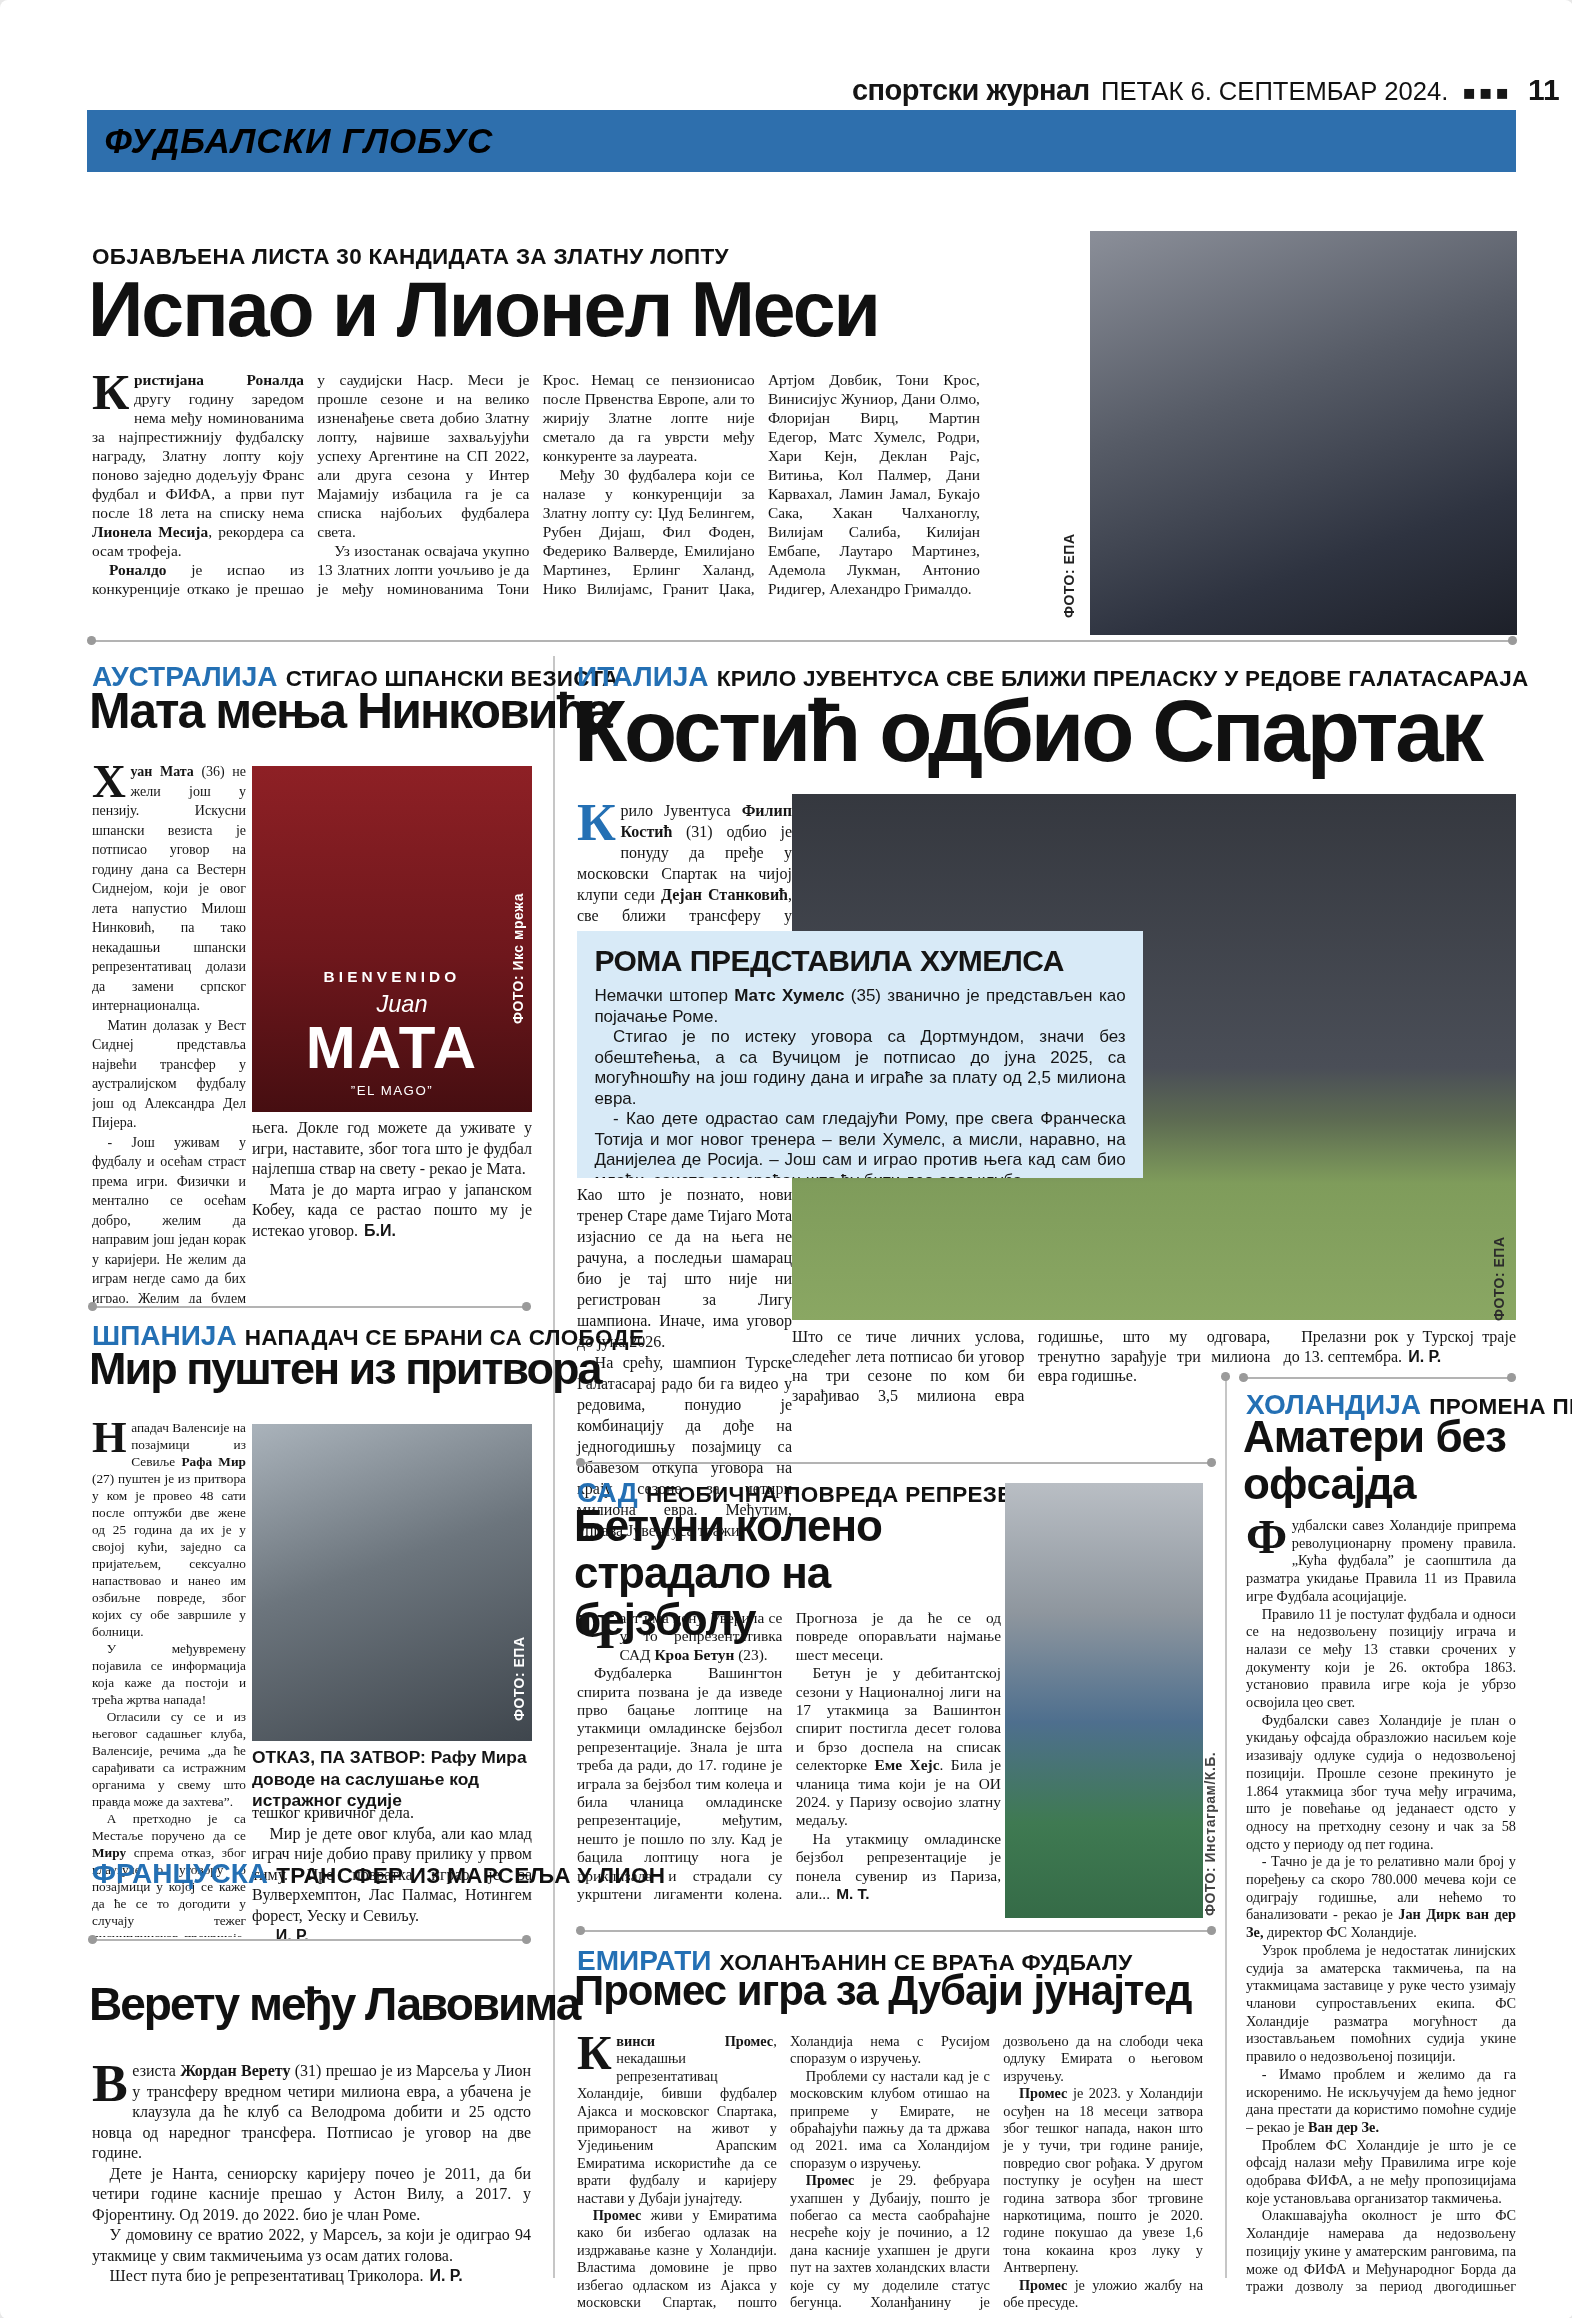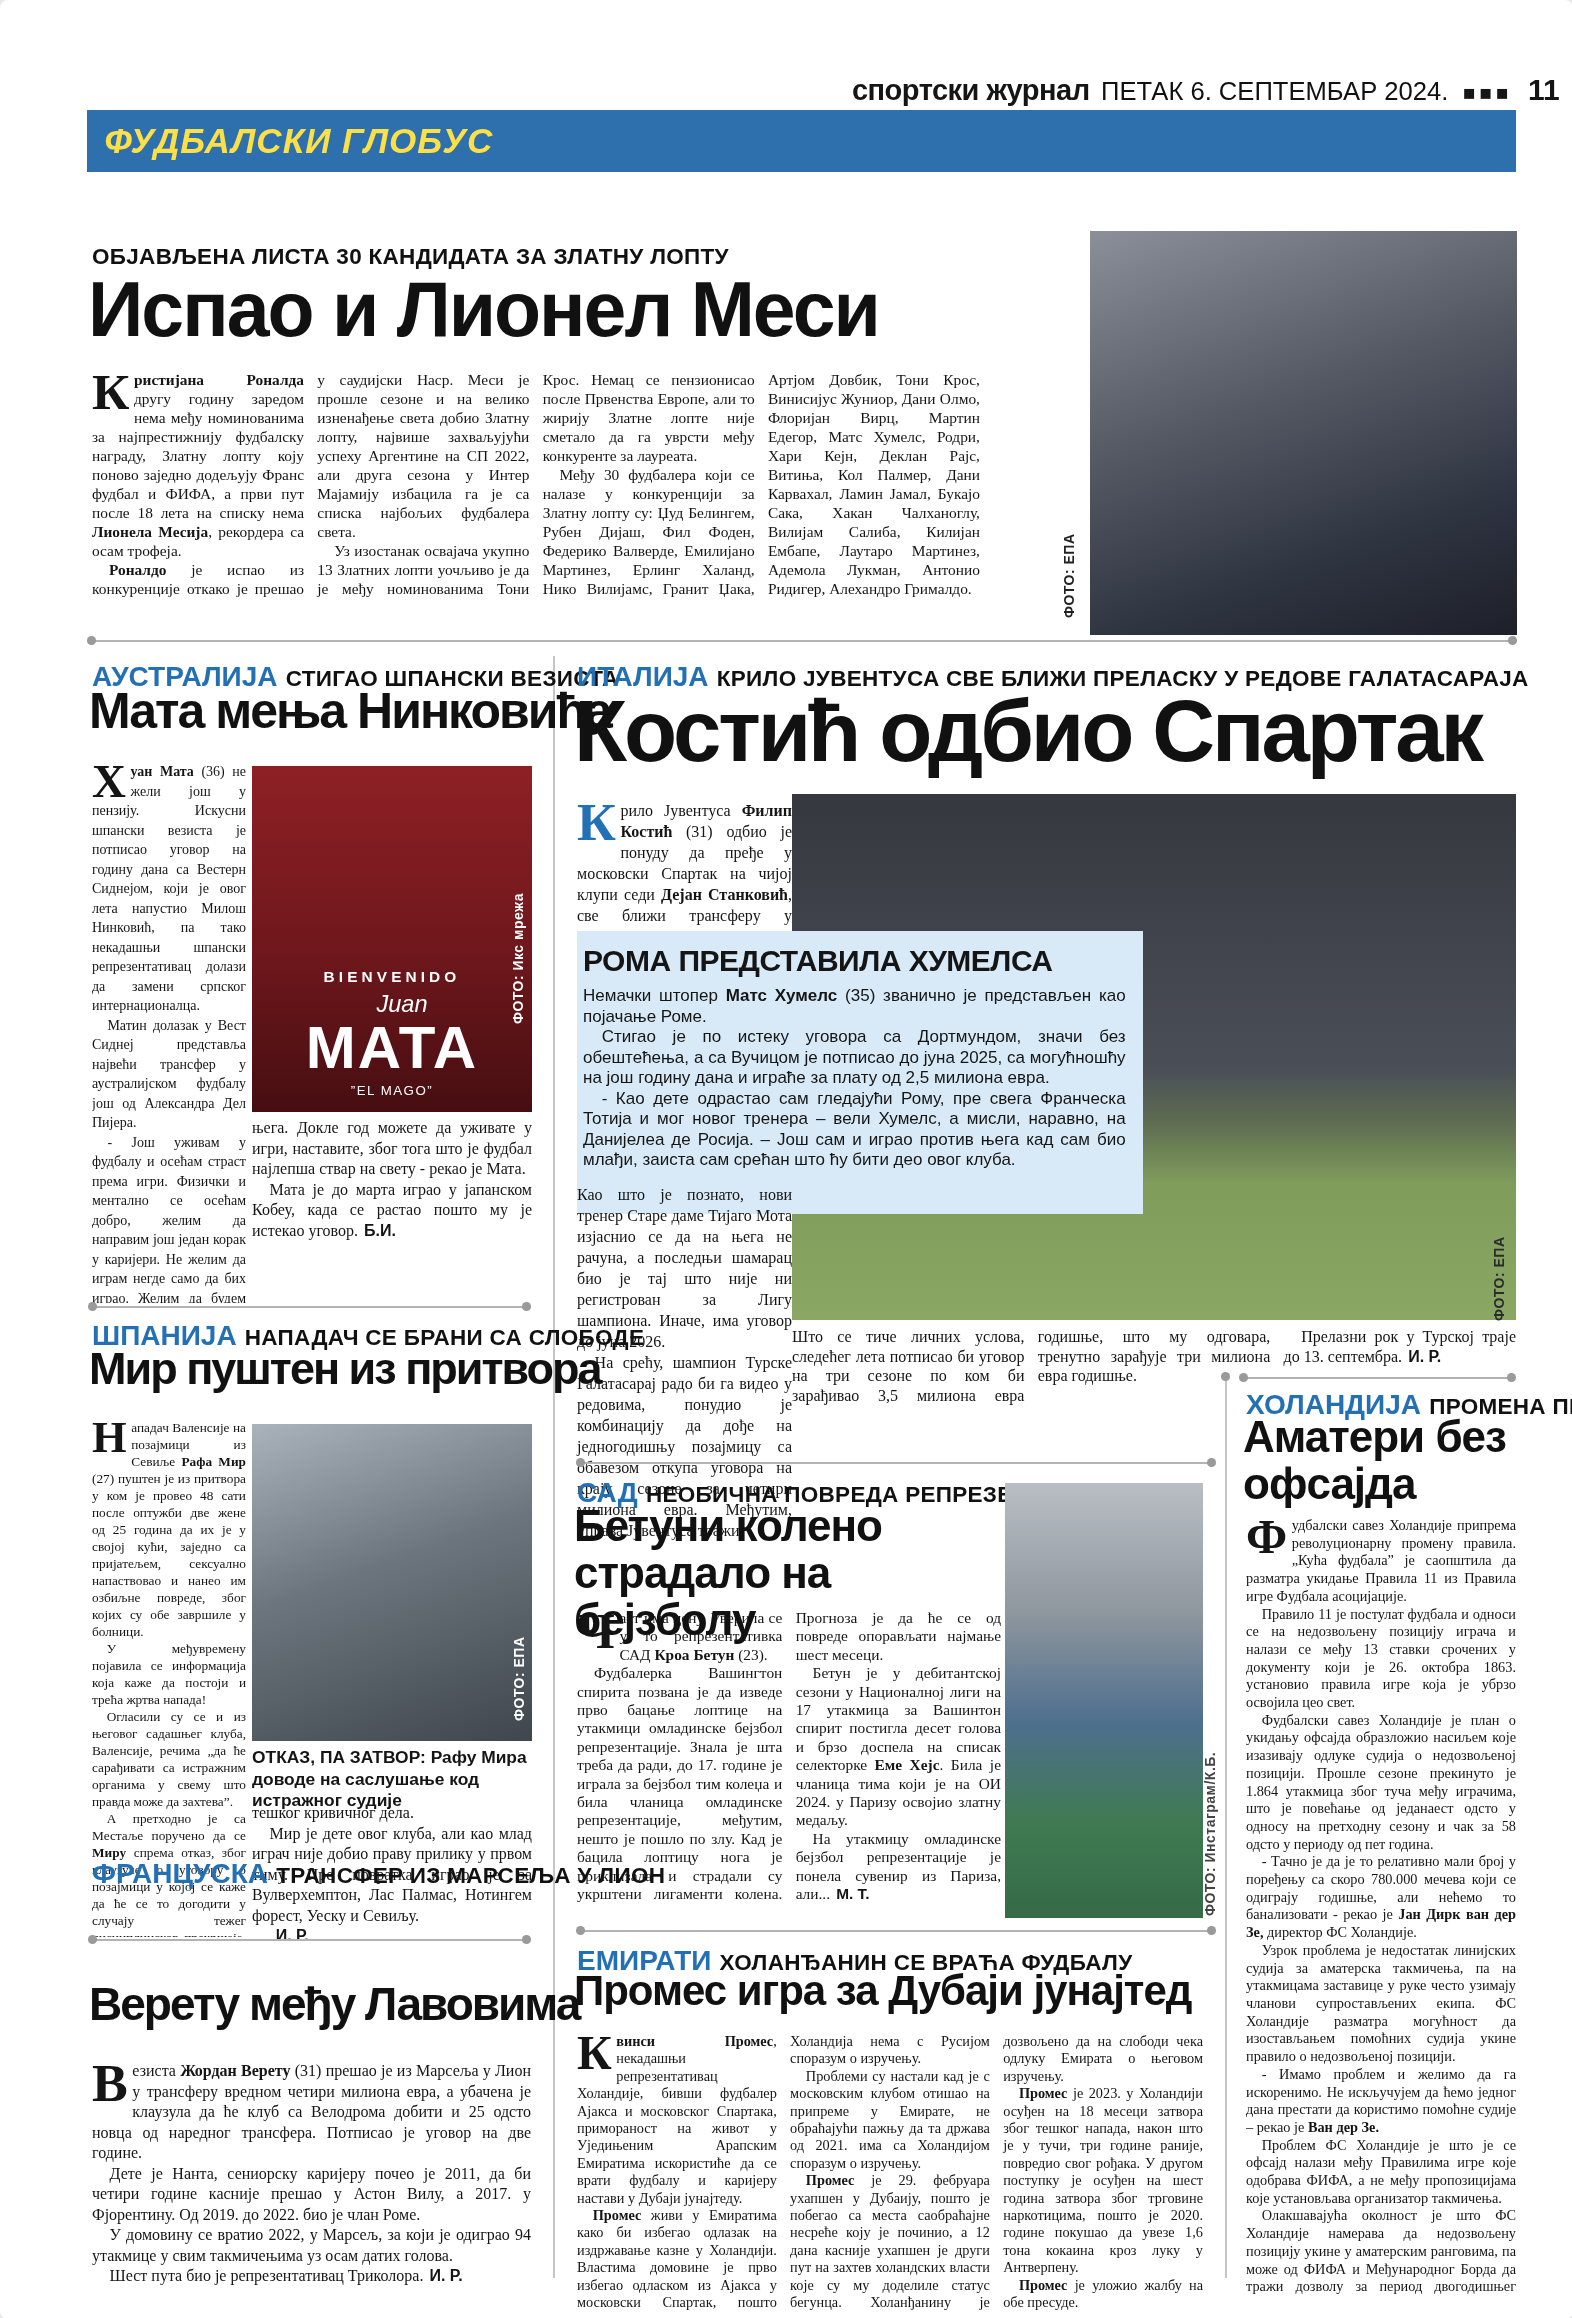--- a/index.html
+++ b/index.html
@@ -6,21 +6,21 @@
   .page{position:relative;width:1573px;height:2319px;background:#ffffff;overflow:hidden;
         font-family:"Liberation Serif", serif;color:#151515;border-radius:8px;}
   
   .masthead{position:absolute;top:73px;right:13.3px;font-family:"Liberation Sans",sans-serif;white-space:nowrap;}
   .masthead .brand{font-weight:700;font-size:29px;letter-spacing:-0.5px;}
   .masthead .date{font-size:25.6px;color:#111;margin-left:9.2px;}
   .masthead .squares{font-size:20.5px;letter-spacing:4.1px;margin-left:12.3px;color:#161616;}
   .masthead .pageno{font-weight:700;font-size:30px;margin-left:13.3px;}
   
   .band{position:absolute;left:87px;top:110px;width:1429px;height:62px;background:#2e6fad;display:flex;align-items:center;}
-  .band .title{color:#fde047;font-family:"Liberation Sans",sans-serif;font-weight:700;font-style:italic;
+  .band .title{color:#000000;font-family:"Liberation Sans",sans-serif;font-weight:700;font-style:italic;
                font-size:35px;letter-spacing:1px;padding-left:17.4px;}
   
   .kicker{position:absolute;font-family:"Liberation Sans",sans-serif;font-weight:700;font-size:22.5px;
           letter-spacing:0.3px;white-space:nowrap;color:#111;}
   .kicker .country{color:#2470b4;font-size:28px;margin-right:8.2px;letter-spacing:0;}
   .headline{position:absolute;font-family:"Liberation Sans",sans-serif;font-weight:700;color:#111;
             letter-spacing:-2px;line-height:1.02;white-space:nowrap;}
   .headline.wrap{white-space:normal;}
   
   .paras p{margin:0;text-align:justify;}
@@ -158,21 +158,21 @@
   </div>
 
   <div class="kicker" style="left:577px;top:661px;">
     <span class="country">ИТАЛИЈА</span><span>КРИЛО ЈУВЕНТУСА СВЕ БЛИЖИ ПРЕЛАСКУ У РЕДОВЕ ГАЛАТАСАРАЈА</span>
   </div>
   <div class="headline" style="left:574px;top:687px;font-size:87px;letter-spacing:-3.1px;">Костић одбио Спартак</div>
   <div class="photo" style="left:792px;top:794px;width:724px;height:526px;background:linear-gradient(180deg,#35383f 0%,#4a4e57 52%,#5d6b52 62%,#7f9c5b 74%,#8aa763 100%);"></div>
   <div class="bodytxt paras blue-dc" style="left:577px;top:800px;width:215px;font-size:16px;line-height:21px;">
       <p><span class="dc">К</span><span>рило Јувентуса </span><b>Филип Костић</b><span> (31) одбио је понуду да пређе у московски Спартак на чијој клупи седи </span><b>Дејан Станковић</b><span>, све ближи трансферу у Галатасарај, пише торински Тутоспорт.</span></p>
   </div>
-  <div class="inset-box" style="left:577px;top:931px;width:566px;height:283px;overflow:hidden;padding-left:6px;">
+  <div class="inset-box" style="left:577px;top:931px;width:566px;height:247px;overflow:hidden;">
     <div class="box-headline">РОМА ПРЕДСТАВИЛА ХУМЕЛСА</div>
     <div class="paras">
         <p><span>Немачки штопер </span><b>Матс Хумелс</b><span> (35) званично је представљен као појачање Роме.</span></p>
 
         <p><span>Стигао је по истеку уговора са Дортмундом, значи без обештећења, а са Вучицом је потписао до јуна 2025, са могућношћу на још годину дана и играће за плату од 2,5 милиона евра.</span></p>
 
         <p><span>- Као дете одрастао сам гледајући Рому, пре свега Франческа Тотија и мог новог тренера – вели Хумелс, а мисли, наравно, на Данијелеа де Росија. – Још сам и играо против њега кад сам био млађи, заиста сам срећан што ћу бити део овог клуба.</span></p>
     </div>
   </div>
   <div class="bodytxt paras" style="left:577px;top:1184px;width:215px;font-size:16px;line-height:21px;">

